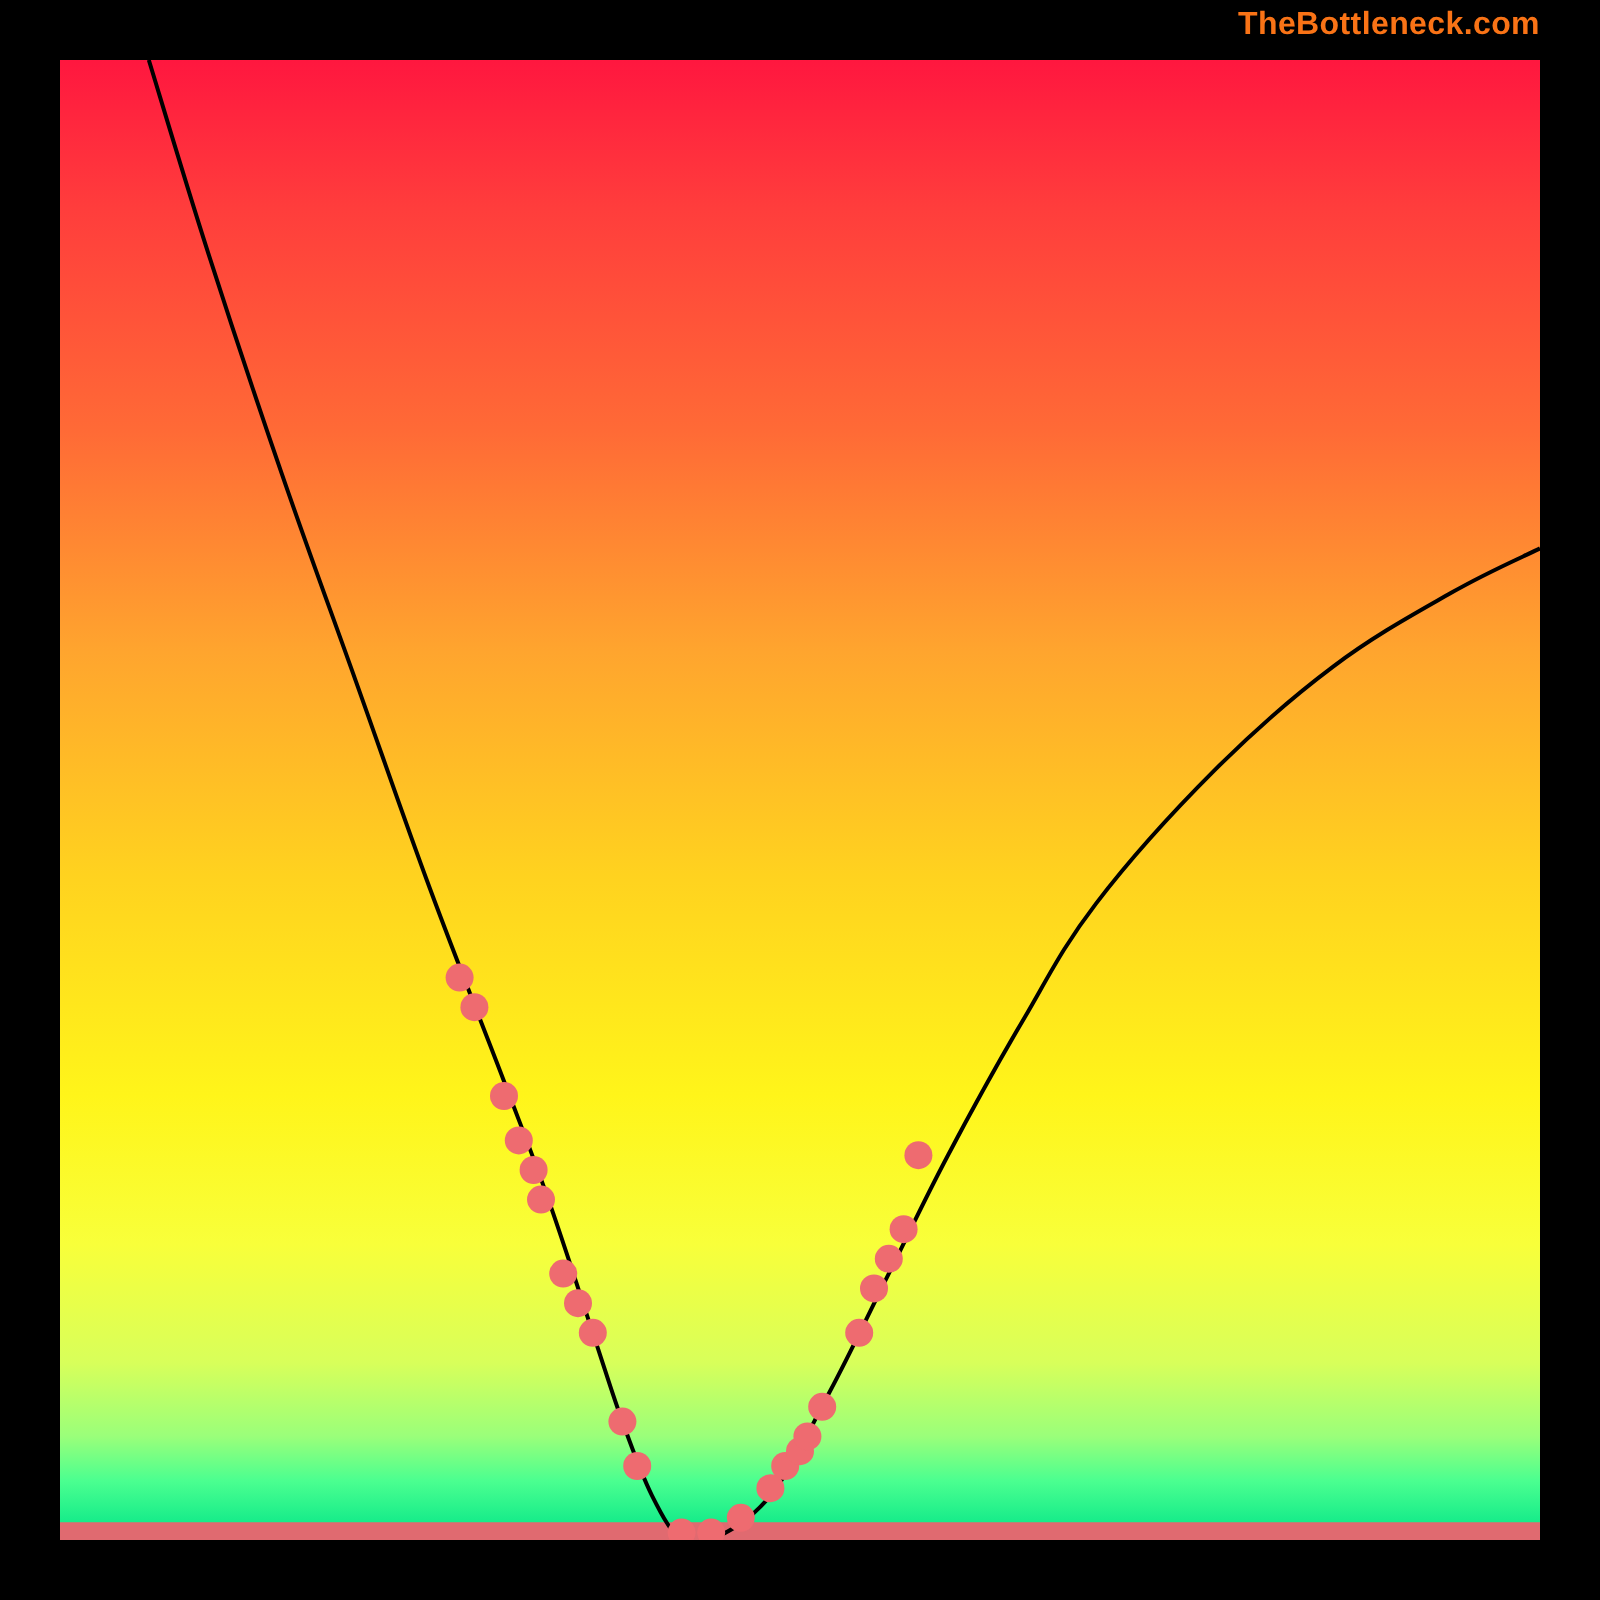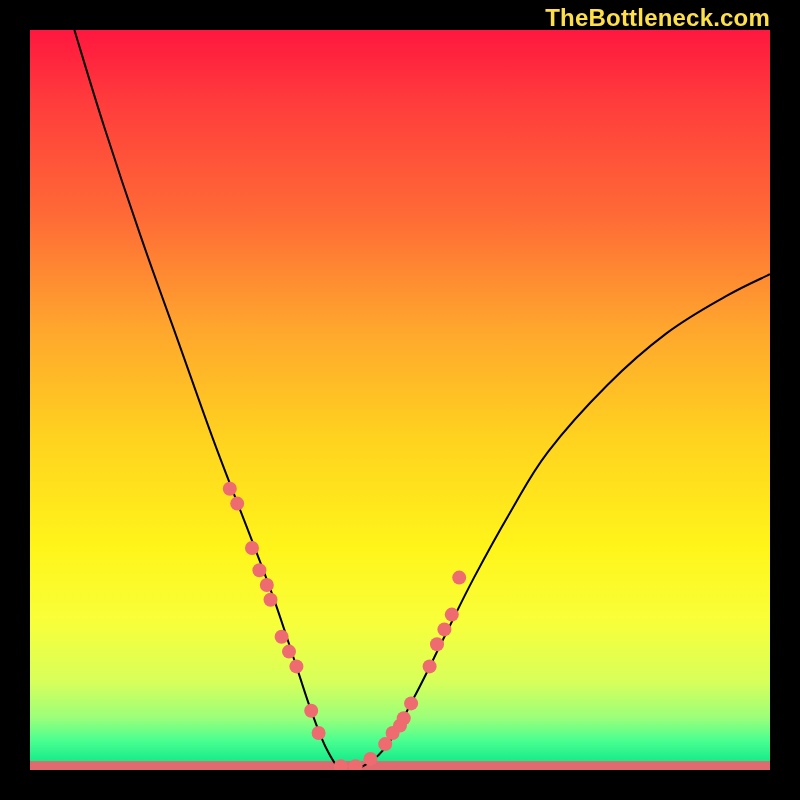--- a/index.html
+++ b/index.html
@@ -28,22 +28,22 @@
       #d8ff5a 88%,
       #9aff7a 93%,
       #4bff90 96%,
       #00e487 100%);
     overflow: hidden;
   }
   .attribution {
     position: absolute;
     top: 4px;
     right: 30px;
-    color: #fde047;
-    font-size: 24px;
+    color: #f97316;
+    font-size: 16px;
     font-weight: 600;
     letter-spacing: 0.2px;
     font-family: Arial, Helvetica, sans-serif;
   }
   svg.curve {
     position: absolute;
     left: 0;
     top: 0;
     width: 740px;
     height: 740px;

